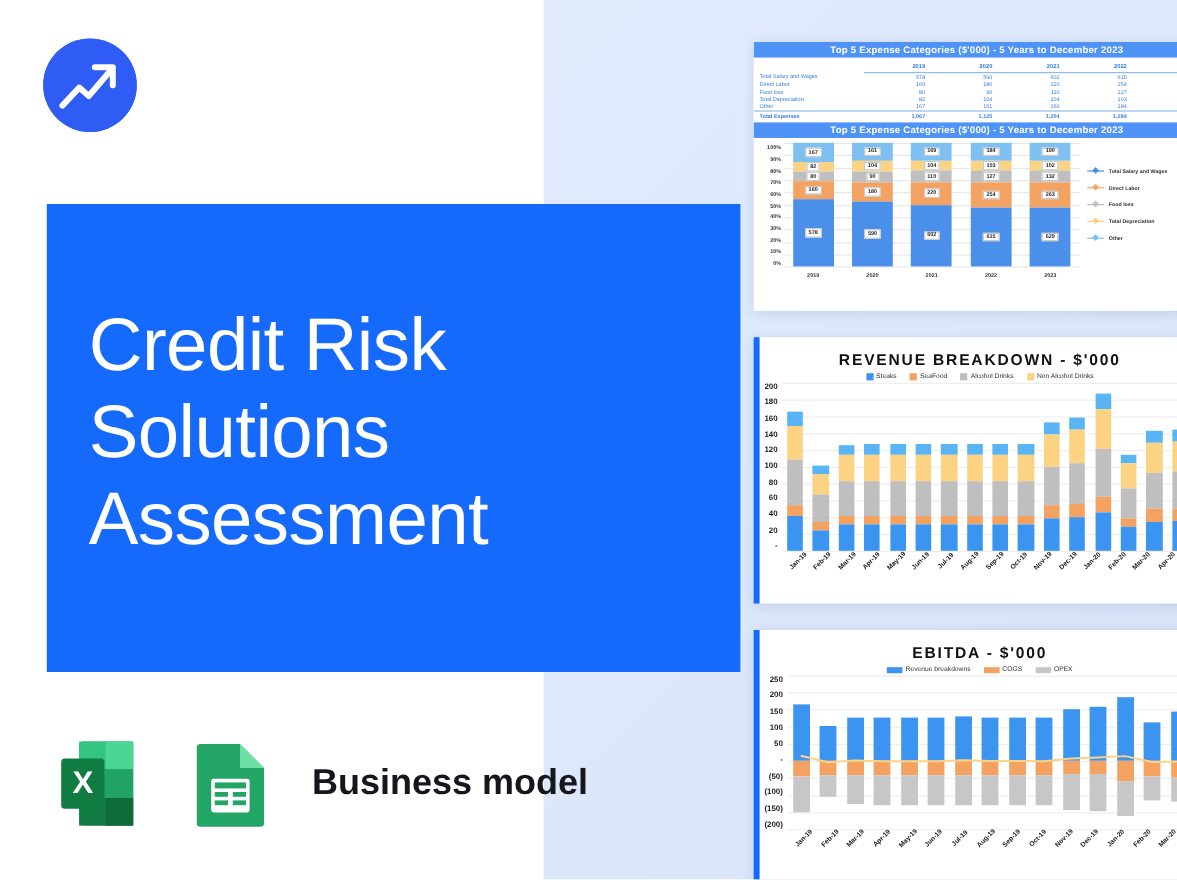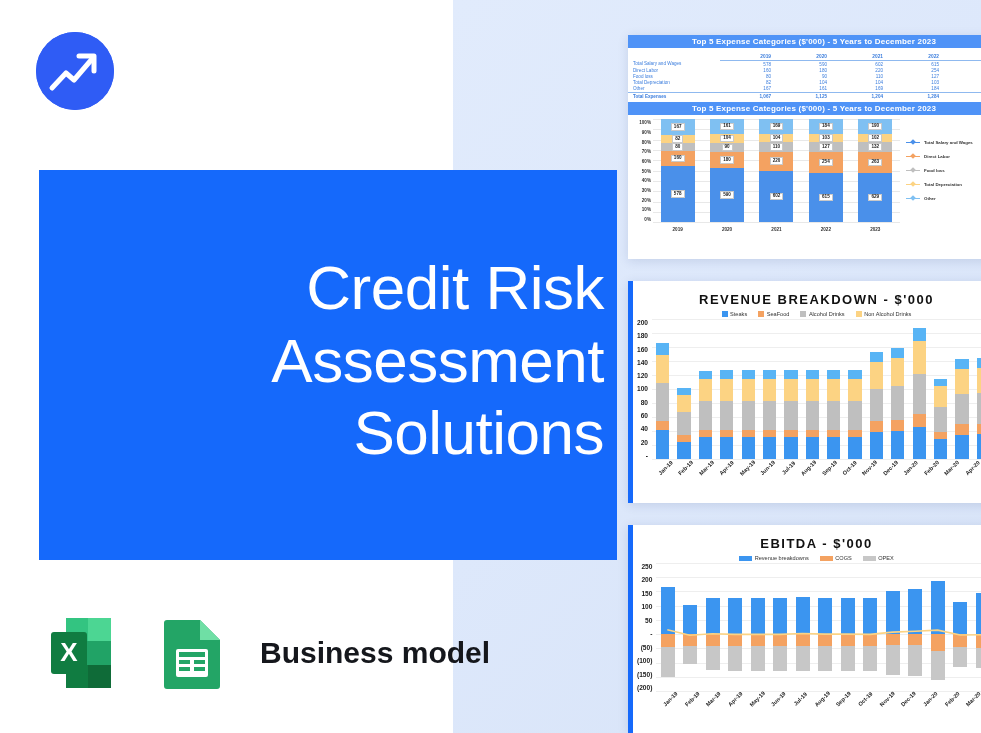--- a/index.html
+++ b/index.html
@@ -40,21 +40,20 @@
     font-size: 32px; font-weight: 400; color: #15171c; letter-spacing: 4px;
     margin-top: 5px; white-space: nowrap;
   }
   .logo-line2 .kit { color: #2563f6; font-weight: 700; letter-spacing: 2px; }
 
   
   .headline {
     position: absolute; left: 74px; top: 252px; width: 530px;
     color: #ffffff; font-size: 62px; font-weight: 400; line-height: 1.17;
     letter-spacing: -0.5px;
-    text-align: right;
   }
   .headline div { white-space: nowrap; }
 
   
   .badges { position: absolute; left: 40px; top: 611px; display: flex; align-items: center; }
   .badge-icon { width: 84px; height: 84px; position: relative; flex: none; }
   .badge-icon.sheets { margin-left: 26px; }
   .badges-label {
     margin-left: 26px; font-size: 30px; font-weight: 700; color: #15171c; white-space: nowrap;
   }
@@ -157,22 +156,22 @@
     <svg width="78" height="78" viewBox="0 0 78 78">
       <circle cx="39" cy="39" r="39" fill="#2f5cf5"></circle>
       <path d="M16 56 L30 41 L38 48 L56 27" stroke="#ffffff" stroke-width="5" fill="none" stroke-linecap="round" stroke-linejoin="round"></path>
       <path d="M43 24 L58 24 L58 39" stroke="#ffffff" stroke-width="5" fill="none" stroke-linecap="round" stroke-linejoin="round"></path>
     </svg>
   </div>
 </div>
 
 <div class="headline">
   <div>Credit Risk</div>
+  <div>Solutions</div>
   <div>Assessment</div>
-  <div>Solutions</div>
 </div>
 
 <div class="badges">
   <div class="badge-icon">
     <svg width="84" height="84" viewBox="0 0 84 84">
       <rect x="26" y="7" width="45" height="70" rx="3" fill="#21a366"></rect>
       <rect x="26" y="7" width="45" height="23" fill="#33c481"></rect>
       <rect x="48" y="7" width="23" height="23" fill="#4cd693"></rect>
       <rect x="48" y="30" width="23" height="24" fill="#21a366"></rect>
       <rect x="26" y="54" width="45" height="23" fill="#107c41"></rect>

